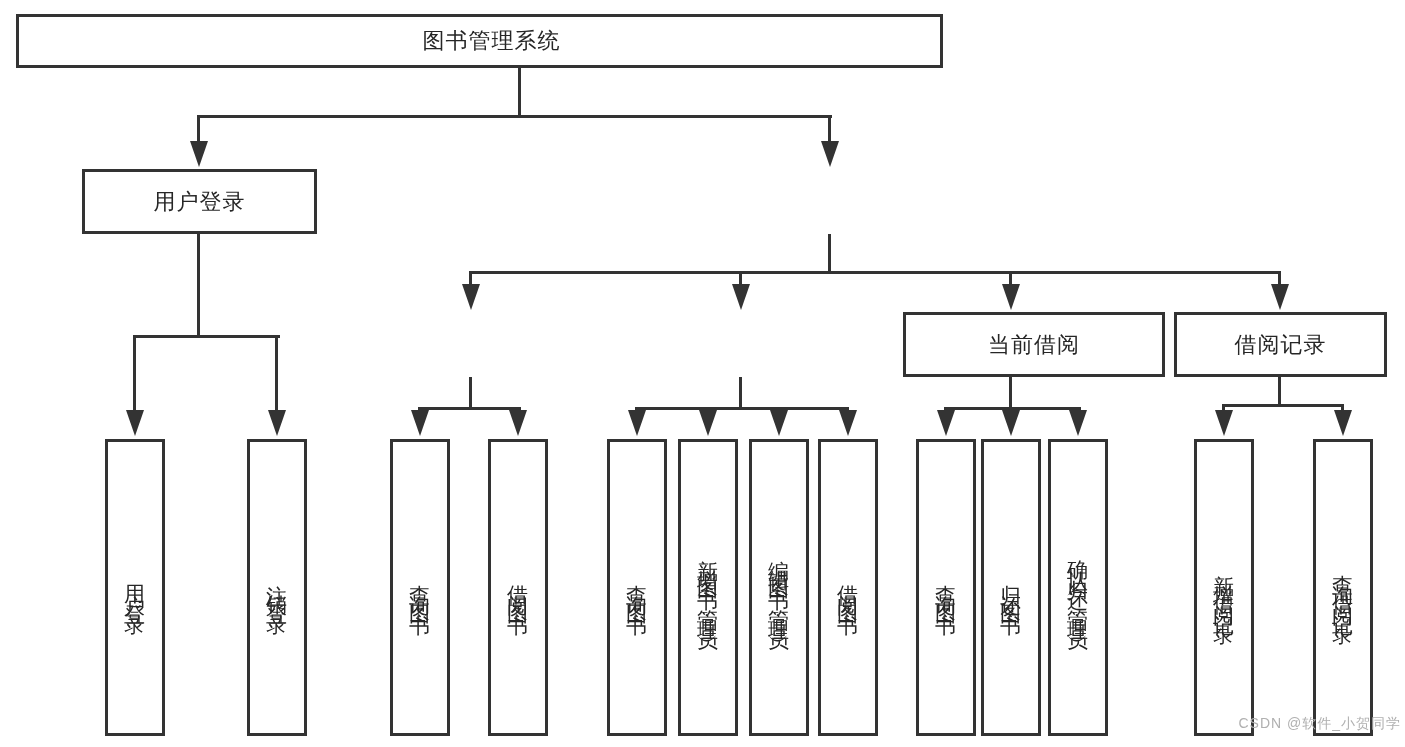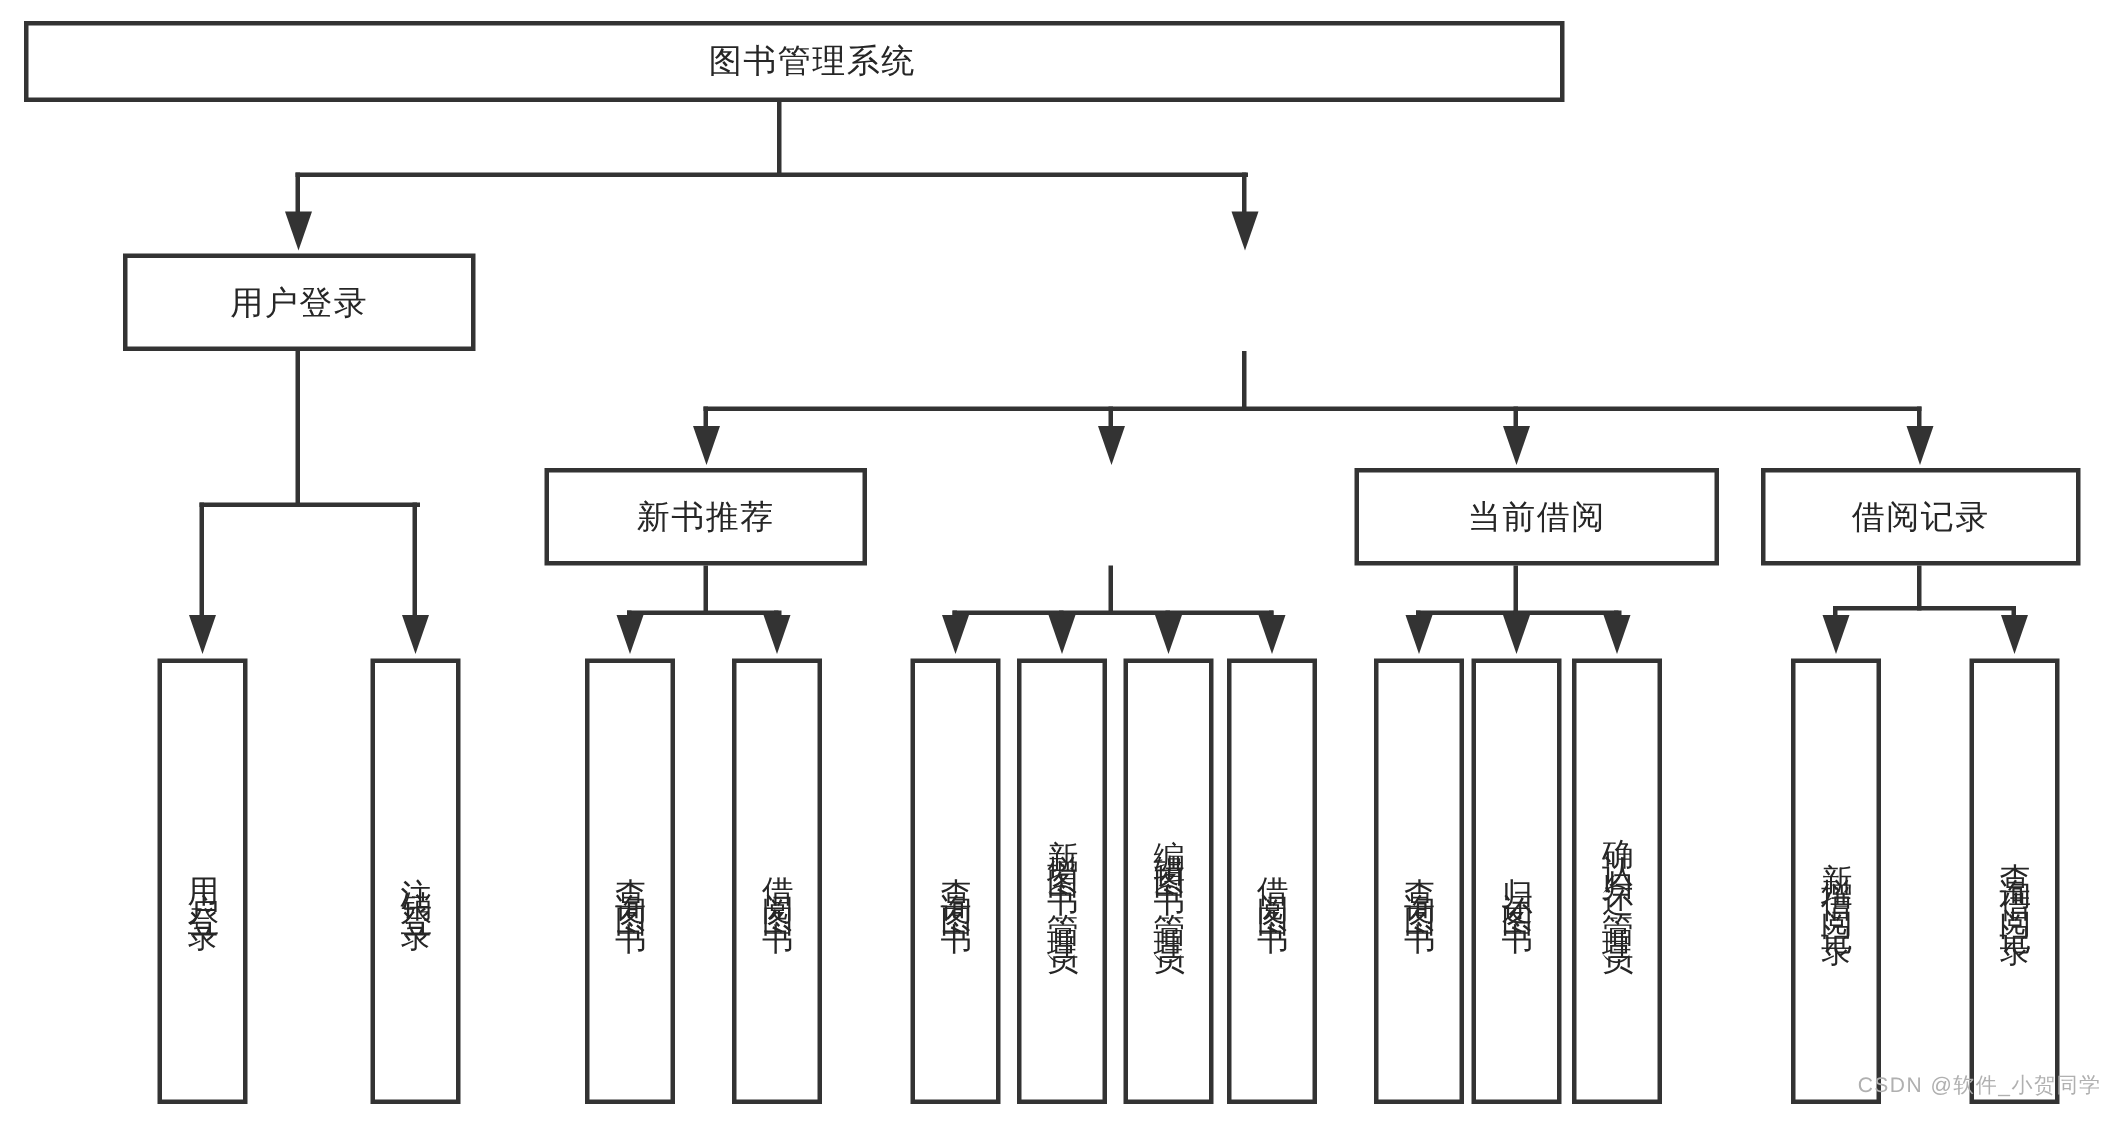--- a/index.html
+++ b/index.html
@@ -50,32 +50,29 @@
     font-size:14px;
     letter-spacing:1px;
     white-space:nowrap;
   }
 </style>
 </head>
 <body>
 
 <div id="canvas">
 
-  <div class="box" style="left:16px;top:14px;width:1027px;height:54px;padding-left:24px;">
+  <div class="box" style="left:16px;top:14px;width:927px;height:54px;padding-left:24px;">
     <span>图书管理系统</span>
   </div>
 
   <div class="box" style="left:82px;top:169px;width:235px;height:65px;">
     <span>用户登录</span>
   </div>
 
-  <div class="box" style="left:363px;top:312px;width:215px;height:65px;">
-    <span>新书推荐</span>
-  </div>
-  <div class="box" style="left:903px;top:312px;width:243px;height:65px;">
+  <div class="box" style="left:903px;top:312px;width:262px;height:65px;">
     <span>当前借阅</span>
   </div>
   <div class="box" style="left:1174px;top:312px;width:213px;height:65px;">
     <span>借阅记录</span>
   </div>
 
   <div class="box leaf" style="left:105px;top:439px;width:60px;height:297px;">
     <span>用户登录</span>
   </div>
   <div class="box leaf" style="left:247px;top:439px;width:60px;height:297px;">

